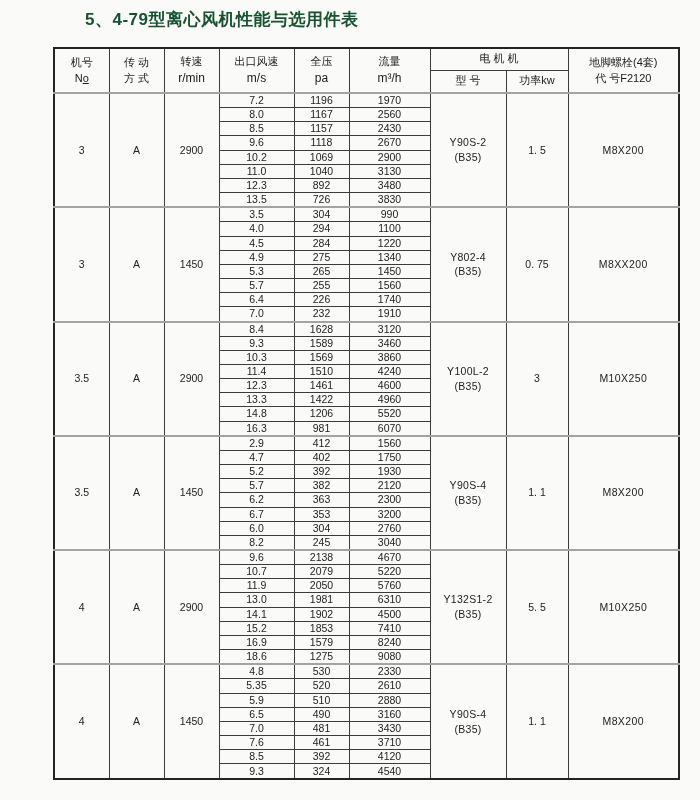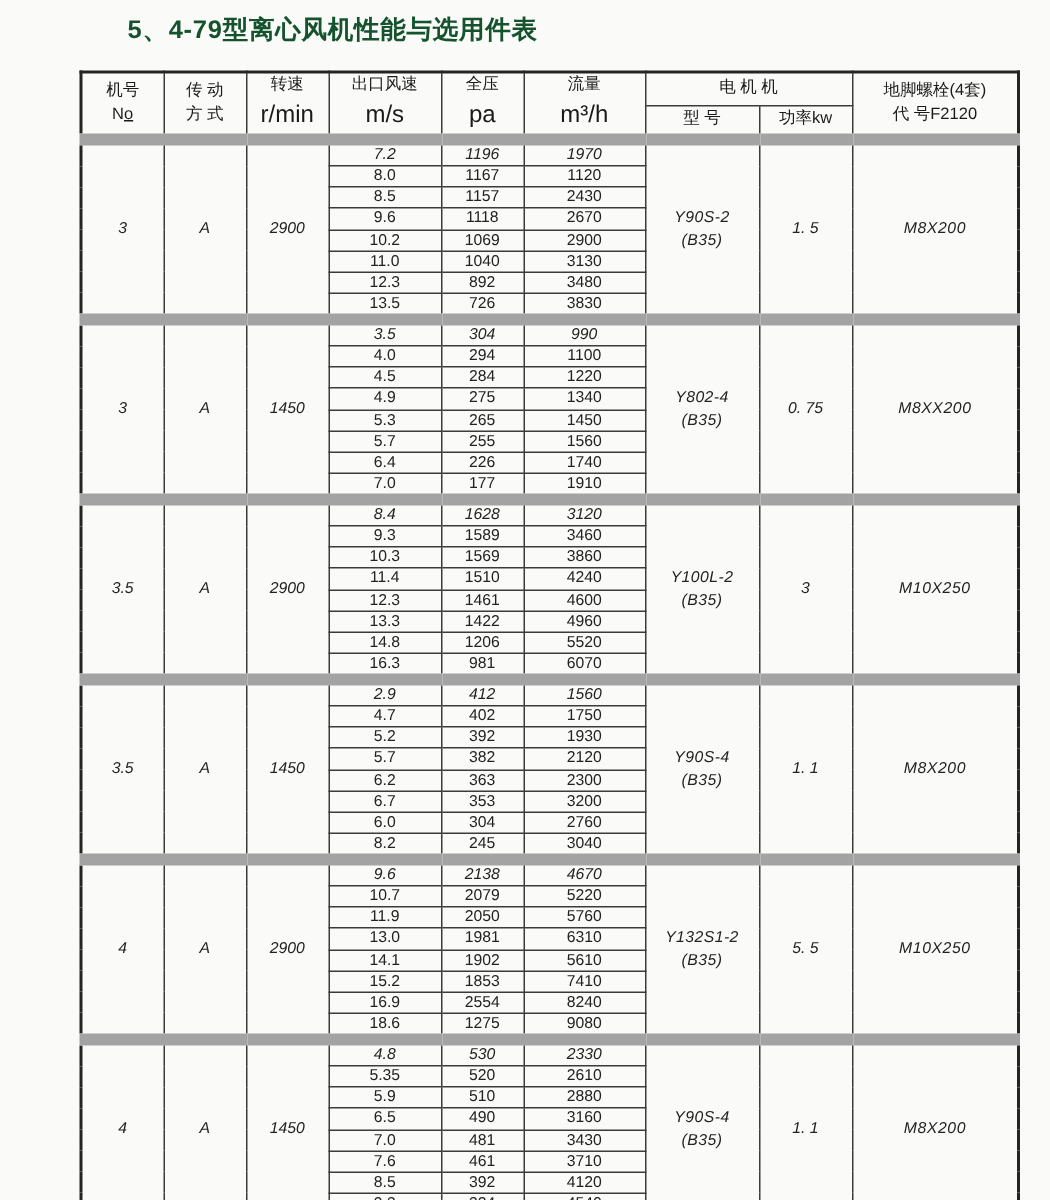--- a/index.html
+++ b/index.html
@@ -24,23 +24,23 @@
     padding:0;margin:0;
     text-align:center;vertical-align:middle;
     font-size:10.5px;font-weight:normal;color:#222;
     line-height:1.25;
     overflow:hidden;white-space:nowrap;
   }
   .fan-table thead tr.h1{height:22px;}
   .fan-table thead tr.h2{height:23px;}
   .fan-table thead th{font-size:11px;color:#1a1a1a;}
   .fan-table thead th .line{display:block;line-height:1.45;}
-  .fan-table thead th .unit{font-size:16px;text-align:center;}
+  .fan-table thead th .unit{font-size:12px;text-align:center;}
   .u{text-decoration:underline;text-underline-offset:1px;}
-  tr.block-start td{border-top:8px solid #a3a3a3;font-style:italic;}
+  tr.block-start td{border-top:2px solid #a3a3a3;}
   td.motor-model-cell{line-height:1.4;letter-spacing:0.3px;}
   td.bolt-cell{letter-spacing:0.4px;}
 </style>
 </head>
 <body>
 
 <div class="page-title">5、4-79型离心风机性能与选用件表</div>
 
 <table class="fan-table">
   <colgroup>
@@ -102,21 +102,21 @@
         <td rowspan="8" class="motor-model-cell">
           <div>Y90S-2</div>
           <div>(B35)</div>
         </td>
         <td rowspan="8">1. 5</td>
         <td rowspan="8" class="bolt-cell">M8X200</td>
       </tr>
       <tr>
         <td>8.0</td>
         <td>1167</td>
-        <td>1120</td>
+        <td>2560</td>
       </tr>
       <tr>
         <td>8.5</td>
         <td>1157</td>
         <td>2430</td>
       </tr>
       <tr>
         <td>9.6</td>
         <td>1118</td>
         <td>2670</td>
@@ -180,21 +180,21 @@
         <td>255</td>
         <td>1560</td>
       </tr>
       <tr>
         <td>6.4</td>
         <td>226</td>
         <td>1740</td>
       </tr>
       <tr>
         <td>7.0</td>
-        <td>177</td>
+        <td>232</td>
         <td>1910</td>
       </tr>
       <tr class="block-start">
         <td rowspan="8">3.5</td>
         <td rowspan="8">A</td>
         <td rowspan="8">2900</td>
         <td>8.4</td>
         <td>1628</td>
         <td>3120</td>
         <td rowspan="8" class="motor-model-cell">
@@ -313,30 +313,30 @@
         <td>5760</td>
       </tr>
       <tr>
         <td>13.0</td>
         <td>1981</td>
         <td>6310</td>
       </tr>
       <tr>
         <td>14.1</td>
         <td>1902</td>
-        <td>5610</td>
+        <td>4500</td>
       </tr>
       <tr>
         <td>15.2</td>
         <td>1853</td>
         <td>7410</td>
       </tr>
       <tr>
         <td>16.9</td>
-        <td>2554</td>
+        <td>1579</td>
         <td>8240</td>
       </tr>
       <tr>
         <td>18.6</td>
         <td>1275</td>
         <td>9080</td>
       </tr>
       <tr class="block-start">
         <td rowspan="8">4</td>
         <td rowspan="8">A</td>

